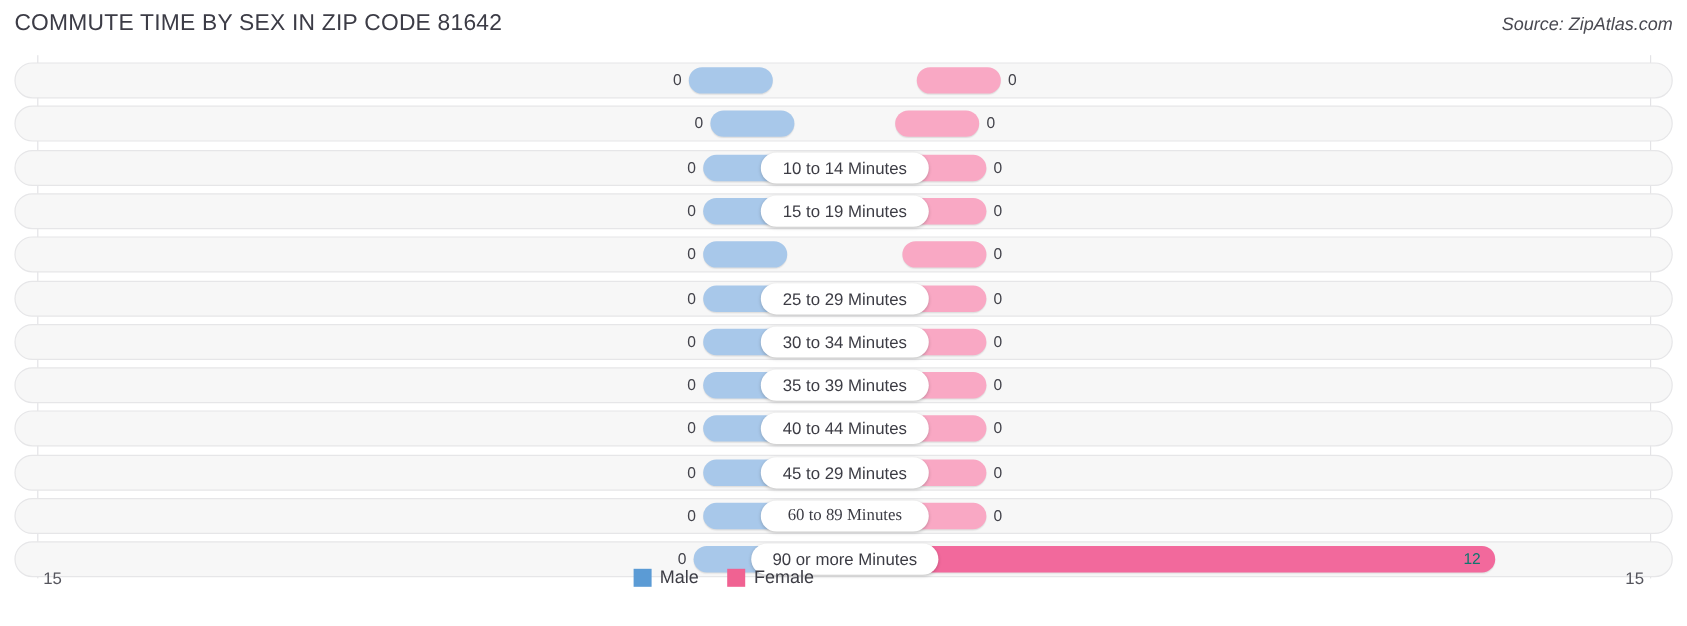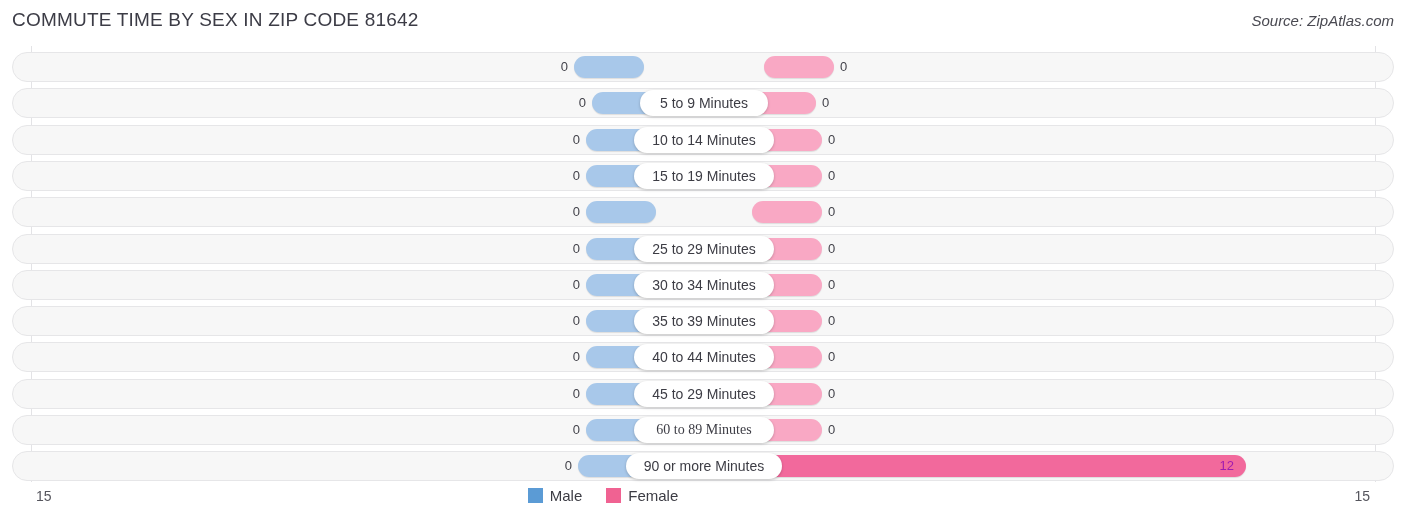--- a/index.html
+++ b/index.html
@@ -105,21 +105,21 @@
     position: absolute;
     top: 5px;
     font-size: 13px;
     color: #43434b;
     line-height: 18px;
     white-space: nowrap;
   }
   .val-male   { text-align: right; }
   .val-female { text-align: left;  }
   .val-inside {
-    color: #a21caf;
+    color: #0f766e;
     font-size: 13px;
   }
 
   .label-pill {
     position: absolute;
     top: 1px;
     height: 26px;
     line-height: 26px;
     background: #ffffff;
     border-radius: 13px;
@@ -129,21 +129,21 @@
     text-align: center;
     white-space: nowrap;
     padding: 0 14px;
     box-sizing: border-box;
   }
 
   
   .footer {
     position: absolute;
     left: 0;
-    top: 482px;
+    top: 468px;
     width: 1406px;
     height: 40px;
   }
   .axis-label {
     position: absolute;
     top: 6px;
     font-size: 14px;
     color: #55555d;
   }
   .axis-left  { left: 36px; }
@@ -193,21 +193,20 @@
           <div class="val val-male" style="left: 515px; width: 40px;">0</div>
           <div class="val val-female" style="left: 827px; width: 40px;">0</div>
         </div>
       </div>
       <div class="row" style="top: 42.3px;">
         <div class="bar-track">
           <div class="bar-male" style="left: 579px; width: 70px;"></div>
           <div class="bar-female" style="left: 733px; width: 70px;"></div>
           <div class="val val-male" style="left: 533px; width: 40px;">0</div>
           <div class="val val-female" style="left: 809px; width: 40px;">0</div>
-          <div class="label-pill" style="left: 627px; width: 128px;">5 to 9 Minutes</div>
         </div>
       </div>
       <div class="row" style="top: 78.6px;">
         <div class="bar-track">
           <div class="bar-male" style="left: 573px; width: 70px;"></div>
           <div class="bar-female" style="left: 739px; width: 70px;"></div>
           <div class="val val-male" style="left: 527px; width: 40px;">0</div>
           <div class="val val-female" style="left: 815px; width: 40px;">0</div>
           <div class="label-pill" style="left: 621px; width: 140px;">10 to 14 Minutes</div>
         </div>

